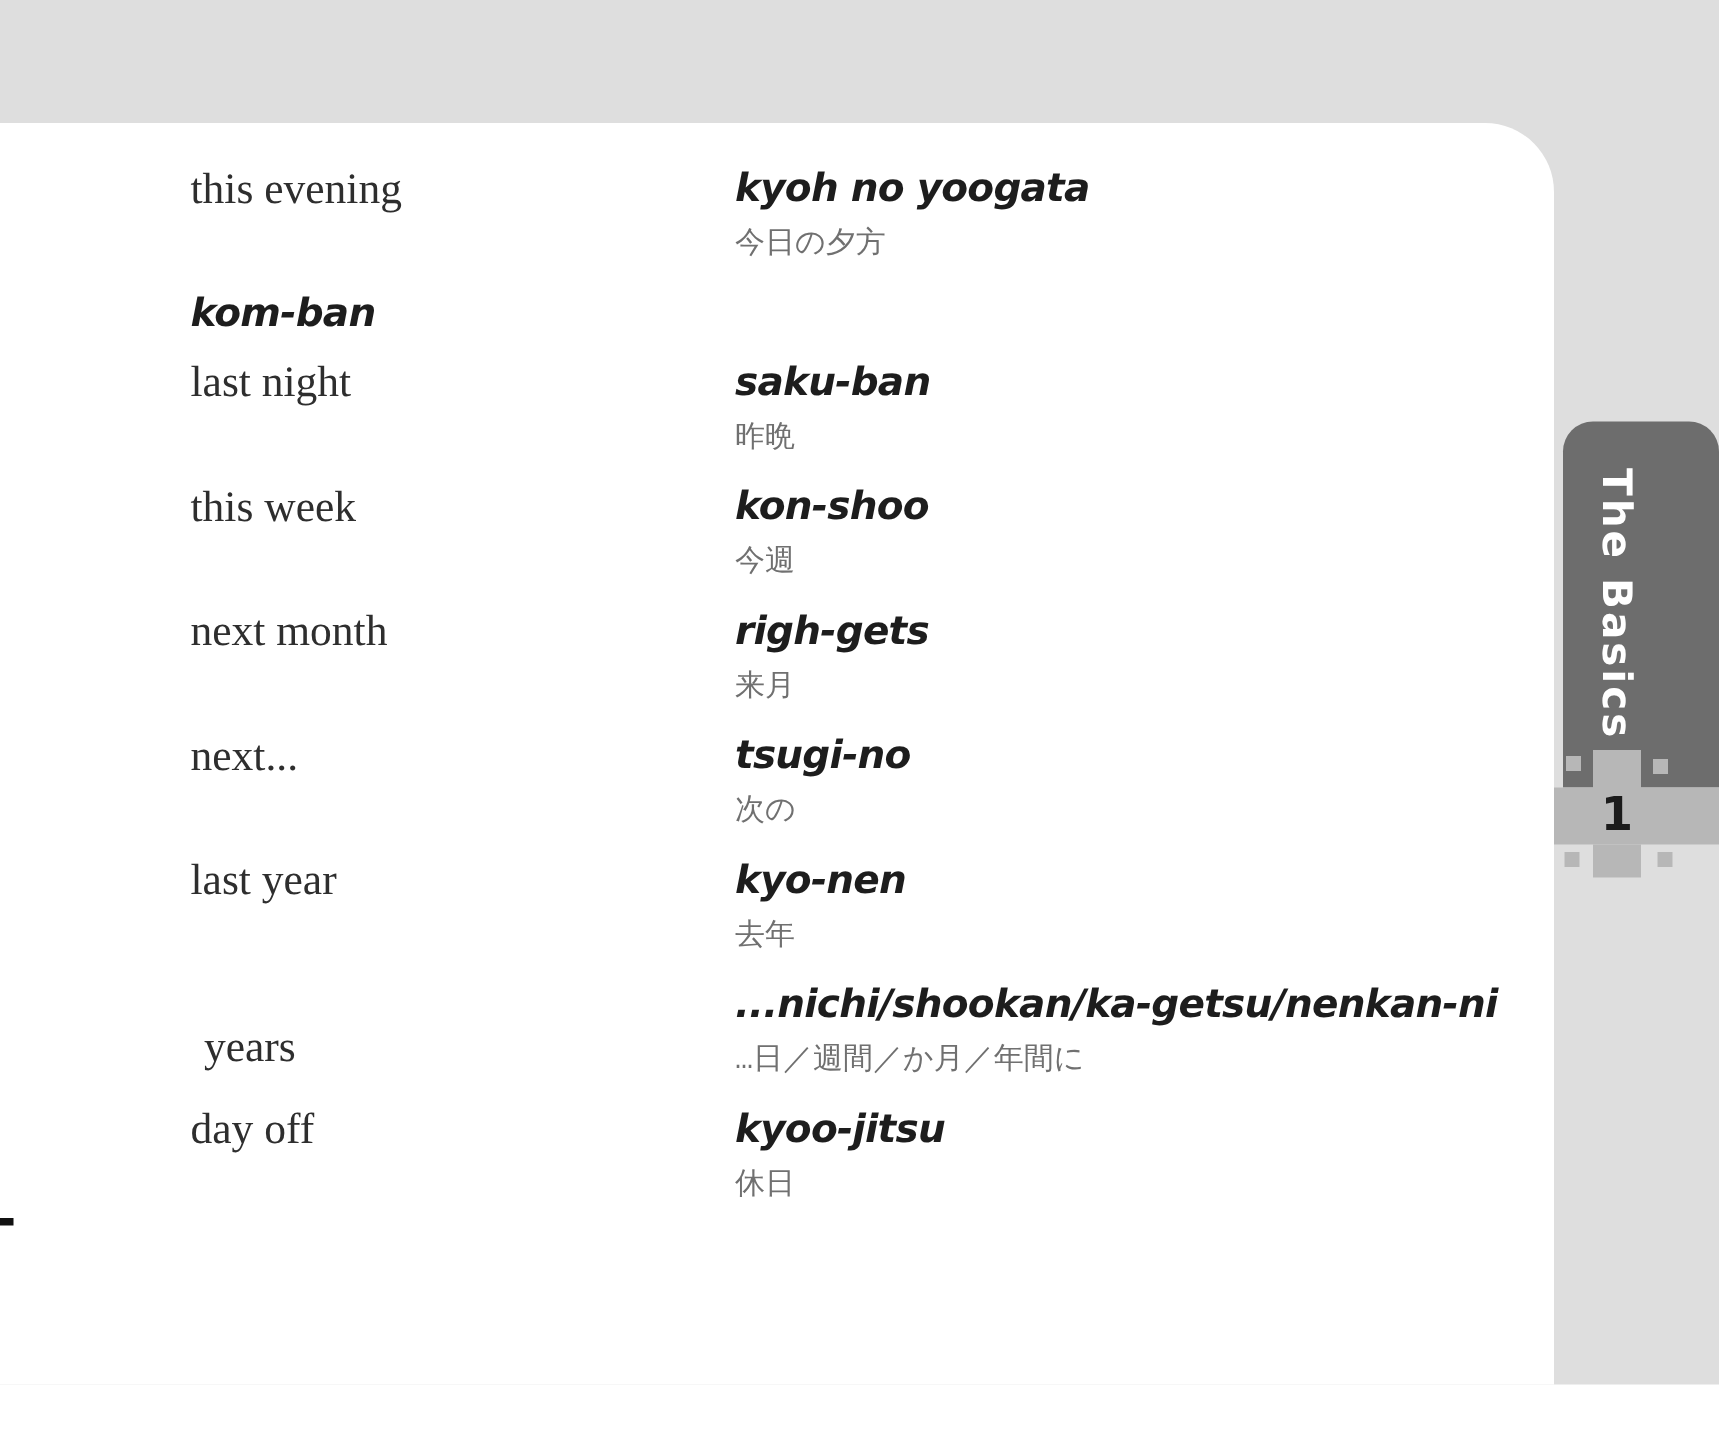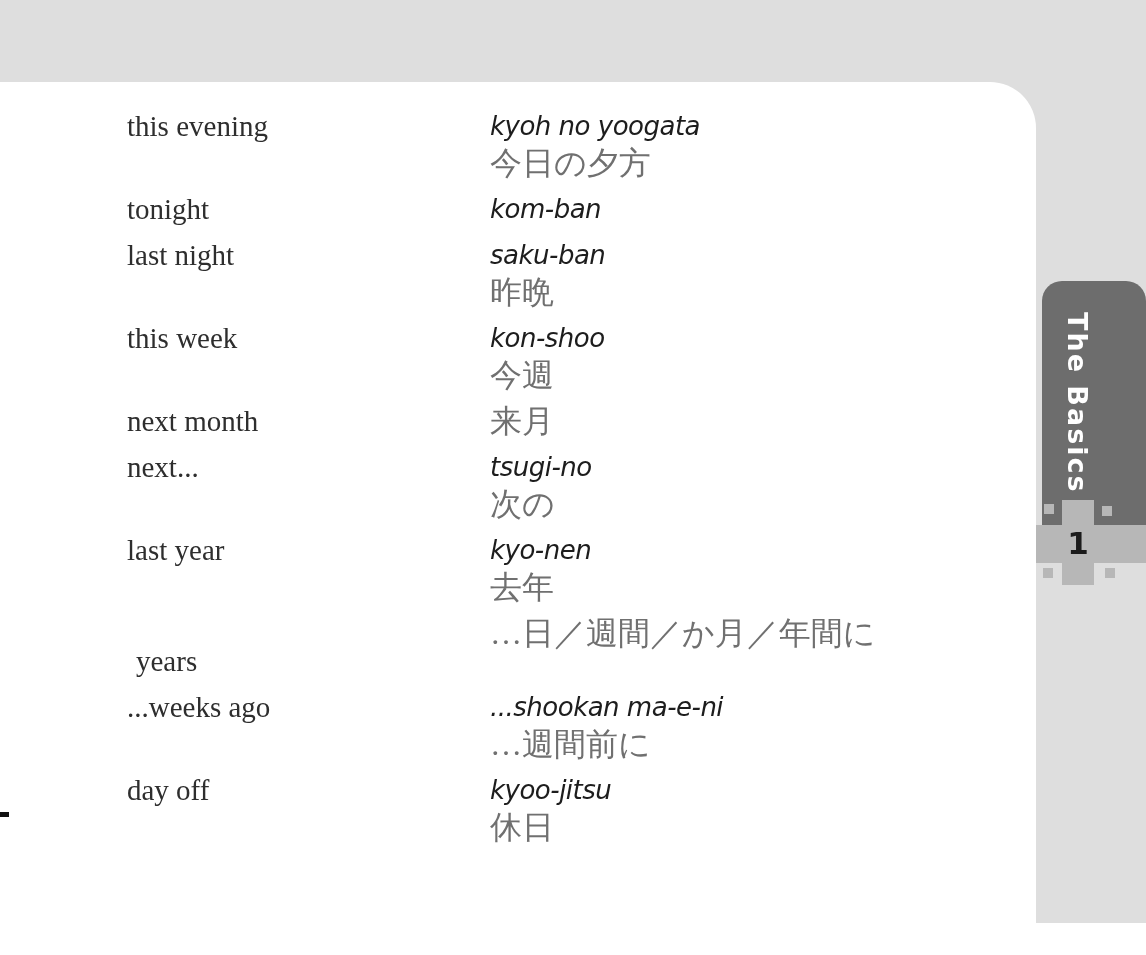--- a/index.html
+++ b/index.html
@@ -25,26 +25,26 @@
     background:var(--paper);
     border-top-right-radius:46px;
   }
   .content{position:absolute;left:127px;top:108px;}
   .row{display:flex;margin-bottom:9px;}
   .en{width:363px;font-size:29px;line-height:37px;color:var(--english-text);white-space:nowrap;}
   .en-l2{padding-left:9px;margin-top:28px;}
   .jp{font-size:26px;line-height:37px;white-space:nowrap;}
   .romaji{
     font-family:"DejaVu Sans","Liberation Sans",sans-serif;
-    font-weight:normal;font-style:italic;letter-spacing:-0.5px;
+    font-weight:bold;font-style:italic;letter-spacing:-0.5px;
     color:var(--romaji-text);
   }
   .kanji{
-    font-family:Liberation Serif, serif;
-    font-size:32px;color:var(--japanese-text);
+    font-family:Liberation Mono, monospace;
+    font-size:20px;color:var(--japanese-text);
   }
   .tab{
     position:absolute;left:1042px;top:281px;width:104px;height:244px;
     background:var(--tab);border-radius:20px 20px 0 0;
     display:flex;align-items:center;justify-content:center;
     padding-right:34px;box-sizing:border-box;
   }
   .tab-label{
     writing-mode:vertical-rl;text-orientation:mixed;
     font-family:"DejaVu Sans","Liberation Sans",sans-serif;
@@ -80,24 +80,20 @@
       <div class="en-l1">this evening</div>
 
     </div>
     <div class="jp">
       <div class="romaji">kyoh no yoogata</div>
       <div class="kanji">今日の夕方</div>
     </div>
   </div>
 
   <div class="row">
-    <div class="en">
-      <div class="en-l1">tonight</div>
-
-    </div>
     <div class="jp">
       <div class="romaji">kom-ban</div>
     </div>
   </div>
 
   <div class="row">
     <div class="en">
       <div class="en-l1">last night</div>
 
     </div>
@@ -117,20 +113,21 @@
       <div class="kanji">今週</div>
     </div>
   </div>
 
   <div class="row">
     <div class="en">
       <div class="en-l1">next month</div>
 
     </div>
     <div class="jp">
+      <div class="romaji">righ-gets</div>
       <div class="kanji">来月</div>
     </div>
   </div>
 
   <div class="row">
     <div class="en">
       <div class="en-l1">next...</div>
 
     </div>
     <div class="jp">
@@ -148,34 +145,25 @@
       <div class="romaji">kyo-nen</div>
       <div class="kanji">去年</div>
     </div>
   </div>
 
   <div class="row">
     <div class="en">
       <div class="en-l2">years</div>
     </div>
     <div class="jp">
+      <div class="romaji">...nichi/shookan/ka-getsu/nenkan-ni</div>
       <div class="kanji">…日／週間／か月／年間に</div>
     </div>
   </div>
 
-  <div class="row">
-    <div class="en">
-      <div class="en-l1">...weeks ago</div>
-
-    </div>
-    <div class="jp">
-      <div class="romaji">...shookan ma-e-ni</div>
-      <div class="kanji">…週間前に</div>
-    </div>
-  </div>
 
   <div class="row">
     <div class="en">
       <div class="en-l1">day off</div>
 
     </div>
     <div class="jp">
       <div class="romaji">kyoo-jitsu</div>
       <div class="kanji">休日</div>
     </div>

